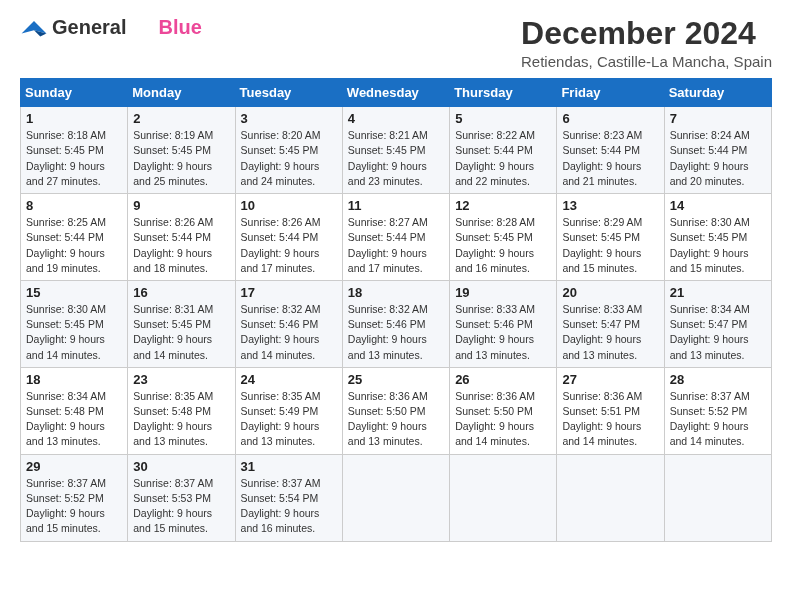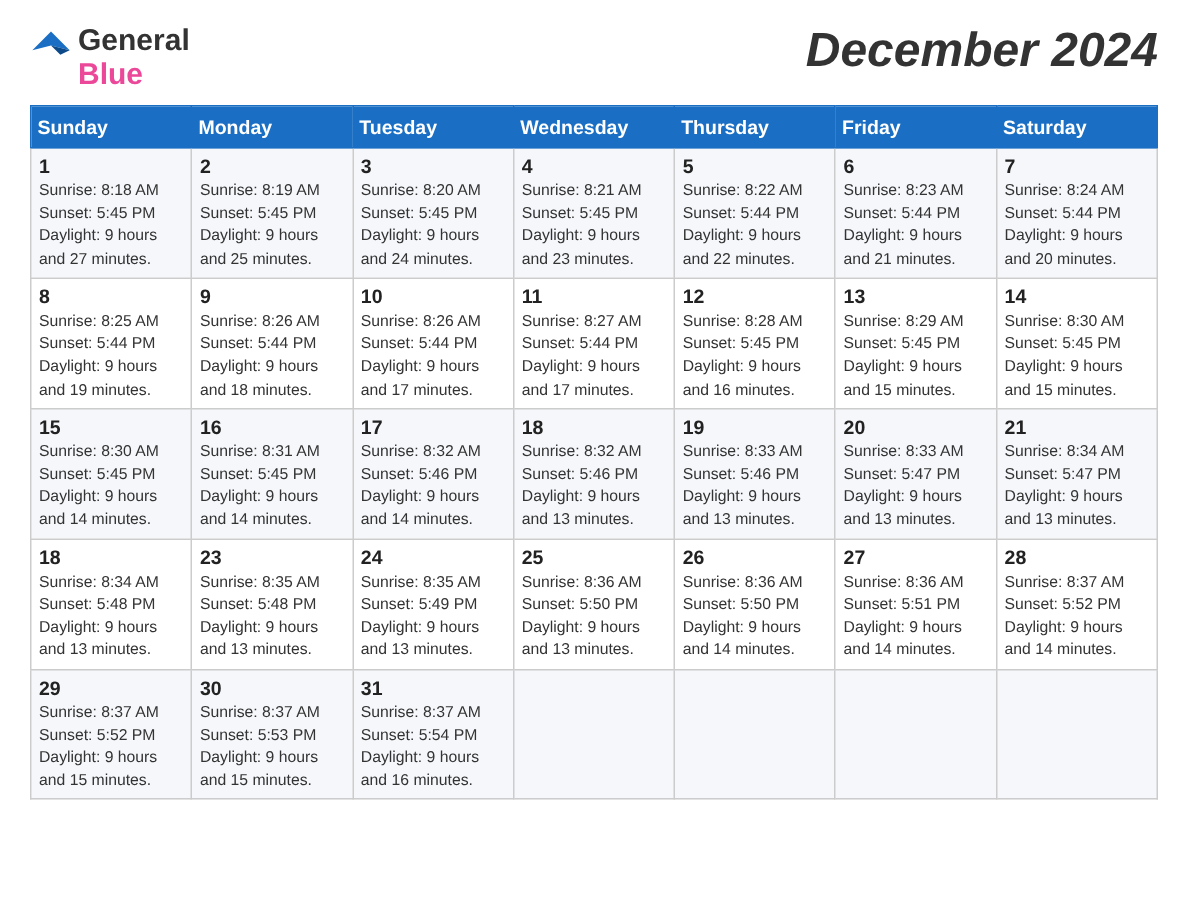--- a/index.html
+++ b/index.html
@@ -11,36 +11,35 @@
       padding: 16px 20px;
     }
     .header-area {
       display: flex;
       justify-content: space-between;
       align-items: flex-start;
       margin-bottom: 6px;
     }
     .logo {
       display: flex;
-      flex-direction: column;
+      flex-direction: row;
       align-items: flex-start;
       justify-content: center;
     }
     .logo-icon {
       width: 28px;
       height: 18px;
       display: inline-block;
     }
     .logo-row {
       display: flex;
       align-items: center;
       gap: 4px;
     }
     .title-area {
-      font-style: italic;
     }
     .main-title {
       font-size: 32px;
       font-weight: bold;
       color: #333;
       line-height: 1.1;
     }
     .subtitle {
       font-size: 15px;
       color: #555;
@@ -100,20 +99,21 @@
       <svg class="logo-icon" viewBox="0 0 36 22" xmlns="http://www.w3.org/2000/svg">
         <polygon points="18,2 34,18 18,14 2,18" fill="#1a6fc4"></polygon>
         <polygon points="18,14 34,18 26,22" fill="#0d4a8a"></polygon>
       </svg>
       <span style="font-size:20px;font-weight:bold;color:#333;">General</span>
     </div>
     <span style="font-size:20px;font-weight:bold;color:#ec4899;margin-left:32px;">Blue</span>
   </div>
   <div class="title-area">
     <div class="main-title">December 2024</div>
+    <div class="subtitle">Retiendas, Castille-La Mancha, Spain</div>
   </div>
 </div>
 
 <table class="calendar">
   <thead>
     <tr id="header-row">
         <th>Sunday</th>
         <th>Monday</th>
         <th>Tuesday</th>
         <th>Wednesday</th>

